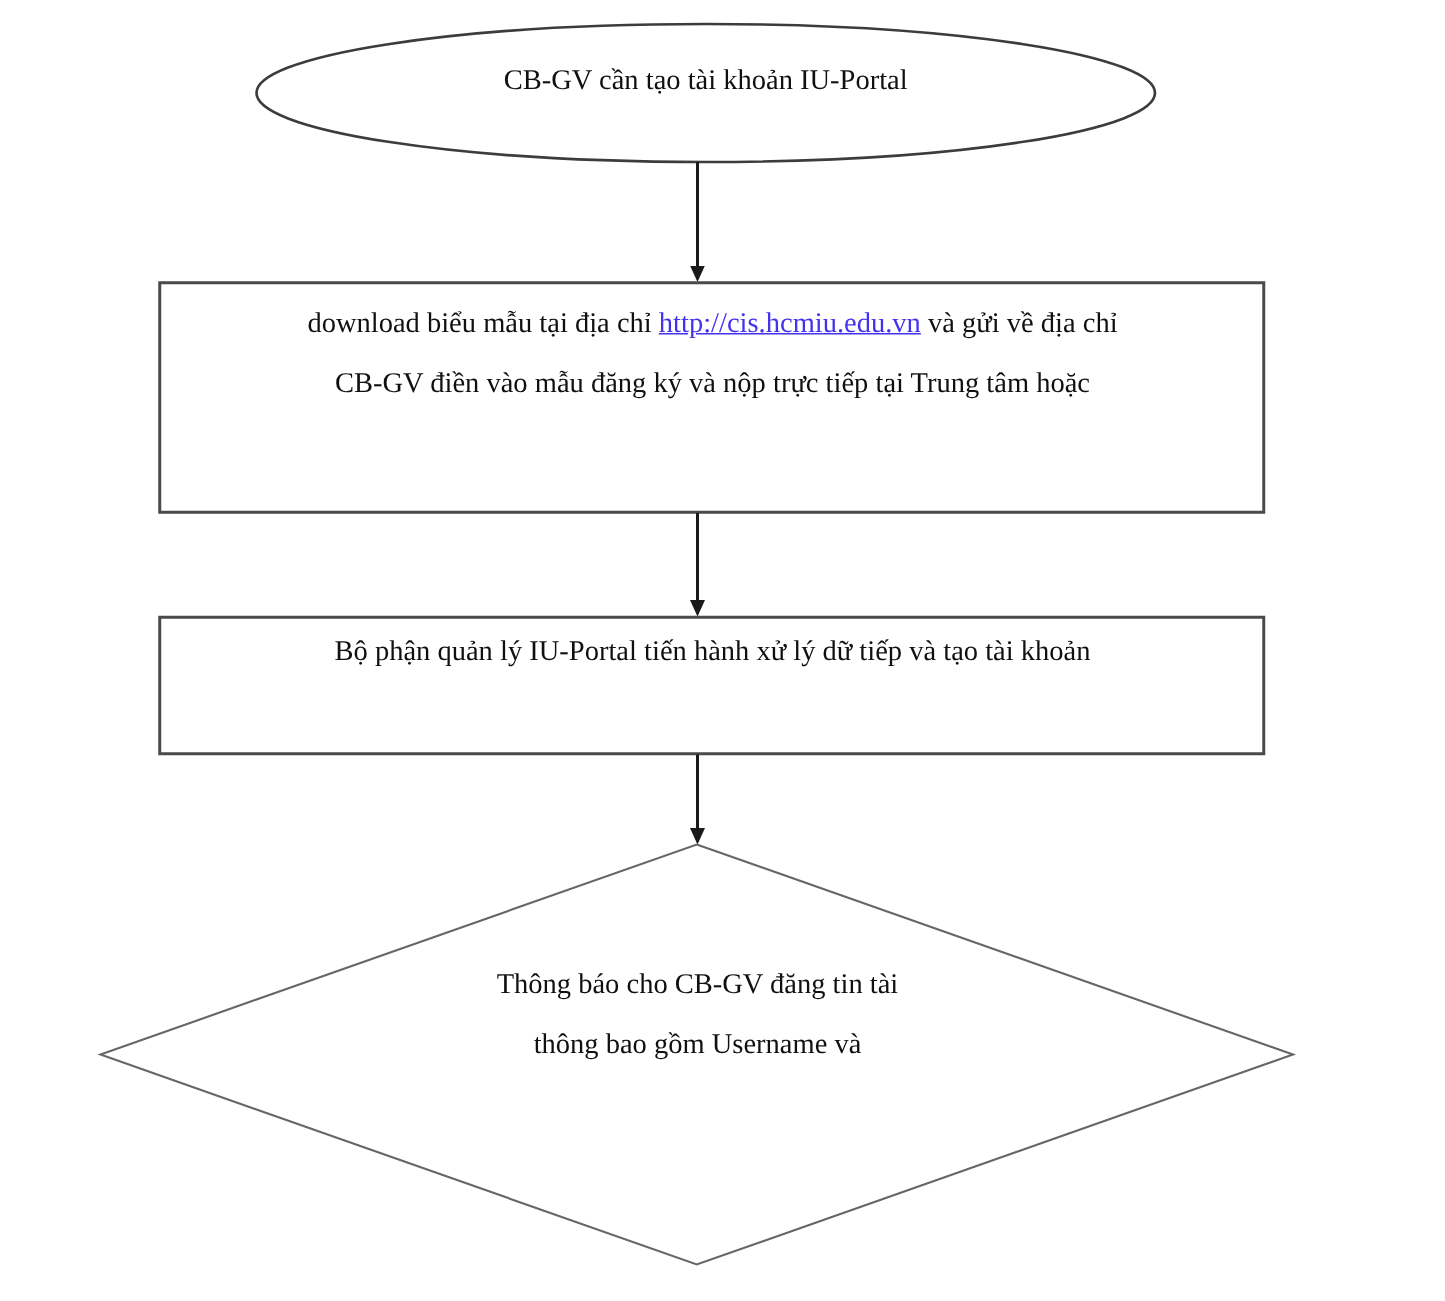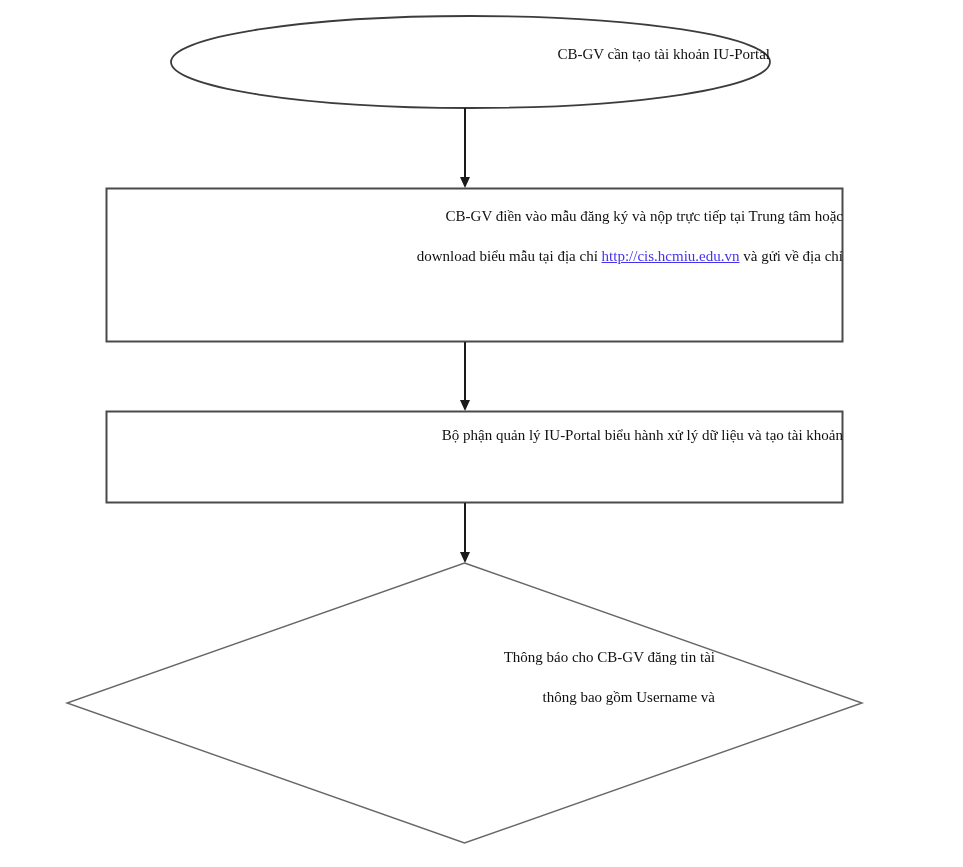--- a/index.html
+++ b/index.html
@@ -20,23 +20,23 @@
   }
   #flow-svg {
     position: absolute;
     left: 0;
     top: 0;
     width: 963px;
     height: 867px;
   }
   .node-text {
     position: absolute;
-    text-align: right;
+    text-align: center;
     line-height: 40px;
-    font-size: 15px;
+    font-size: 19px;
     color: #101010;
     white-space: nowrap;
     pointer-events: none;
   }
   .link-text {
     color: #4433ee;
     text-decoration: underline;
     text-decoration-color: #4433ee;
   }
   
@@ -91,26 +91,26 @@
     <line x1="465" y1="503" x2="465" y2="561" stroke="#1a1a1a" stroke-width="2" marker-end="url(#arrowhead)"></line>
 
     <polygon points="464.5,563 862,703 464.5,843 67,703" fill="#ffffff" stroke="#666666" stroke-width="1.4"></polygon>
   </svg>
 
   <div class="node-text" id="start-label">
     <span class="tline">CB-GV cần tạo tài khoản IU-Portal</span>
   </div>
 
   <div class="node-text" id="process1-label">
+    <span class="tline"><span>download biểu mẫu tại địa chỉ </span><span class="link-text">http://cis.hcmiu.edu.vn</span><span> và gửi về địa chỉ</span></span>
     <span class="tline">CB-GV điền vào mẫu đăng ký và nộp trực tiếp tại Trung tâm hoặc</span>
-    <span class="tline"><span>download biểu mẫu tại địa chỉ </span><span class="link-text">http://cis.hcmiu.edu.vn</span><span> và gửi về địa chỉ</span></span>
   </div>
 
   <div class="node-text" id="process2-label">
-    <span class="tline">Bộ phận quản lý IU-Portal biểu hành xử lý dữ liệu và tạo tài khoản</span>
+    <span class="tline">Bộ phận quản lý IU-Portal tiến hành xử lý dữ tiếp và tạo tài khoản</span>
   </div>
 
   <div class="node-text" id="decision-label">
     <span class="tline">Thông báo cho CB-GV đăng tin tài</span>
     <span class="tline">thông bao gồm Username và</span>
   </div>
 
 </div>
 
 </body></html>

